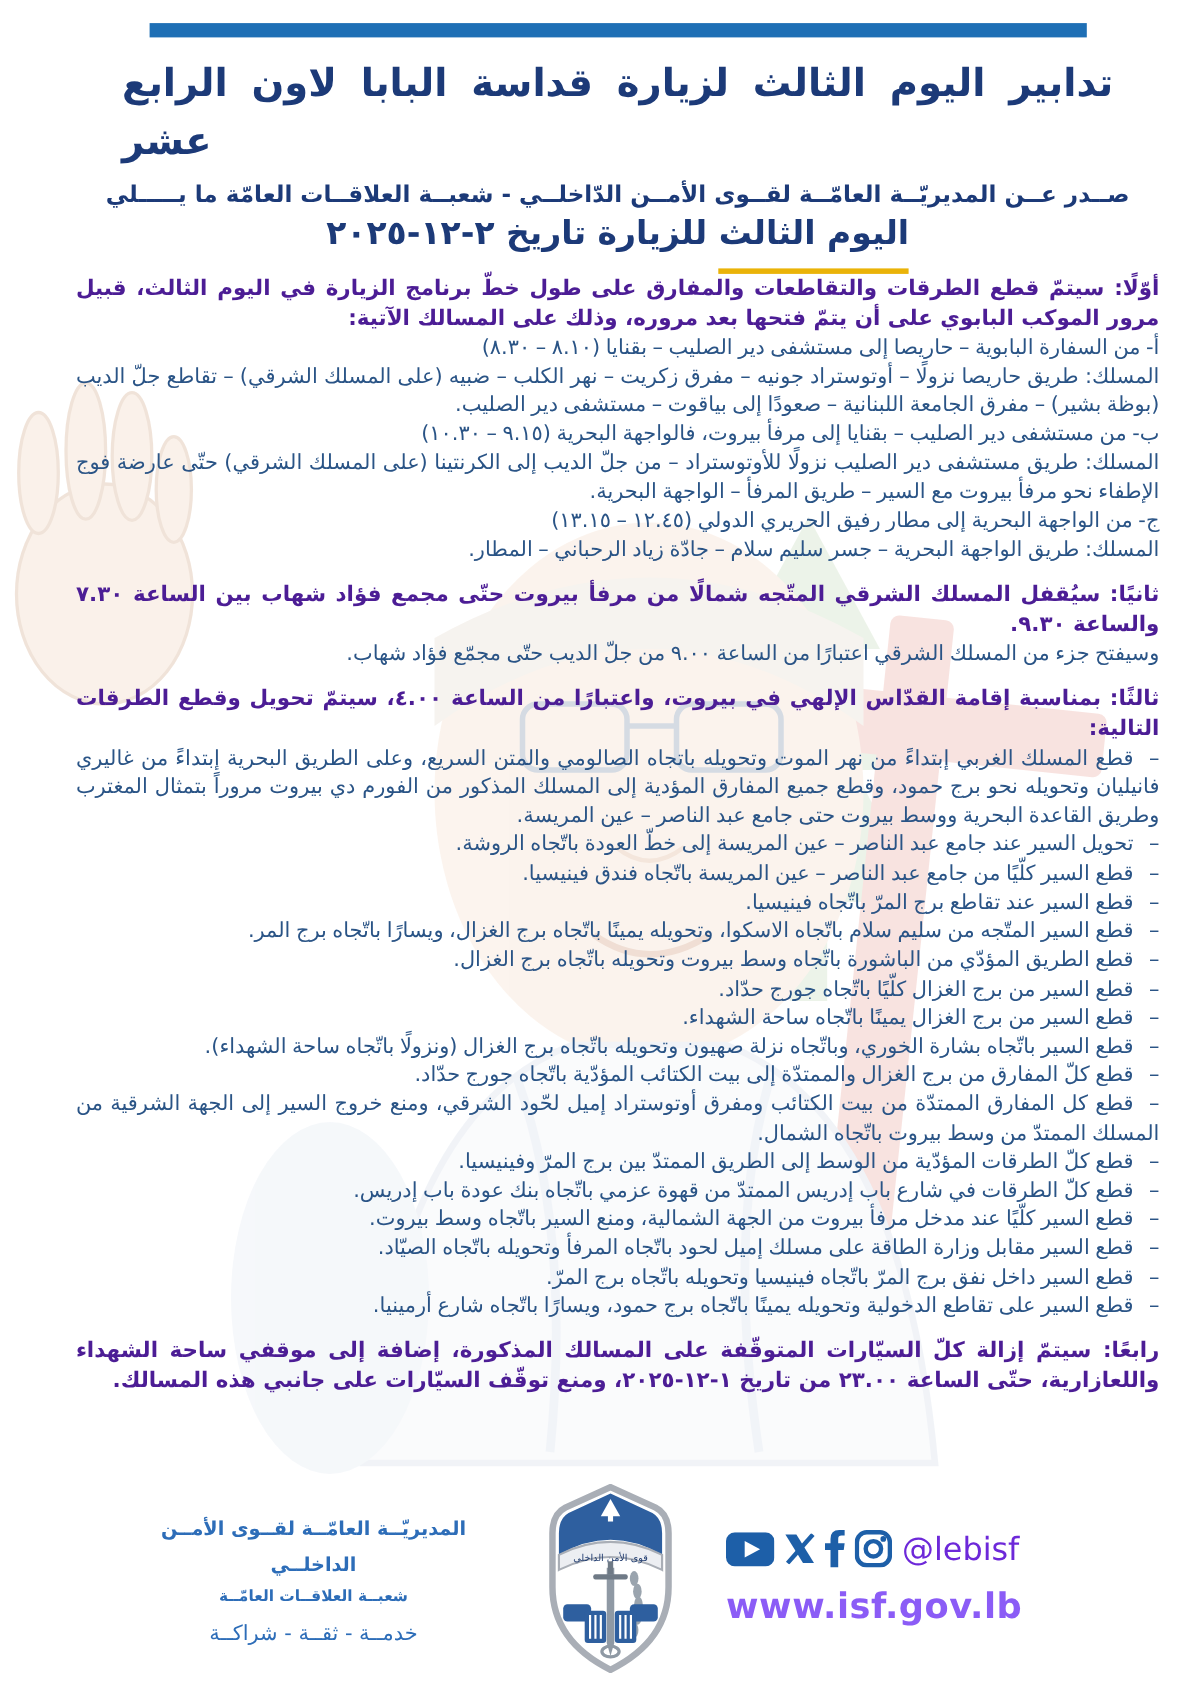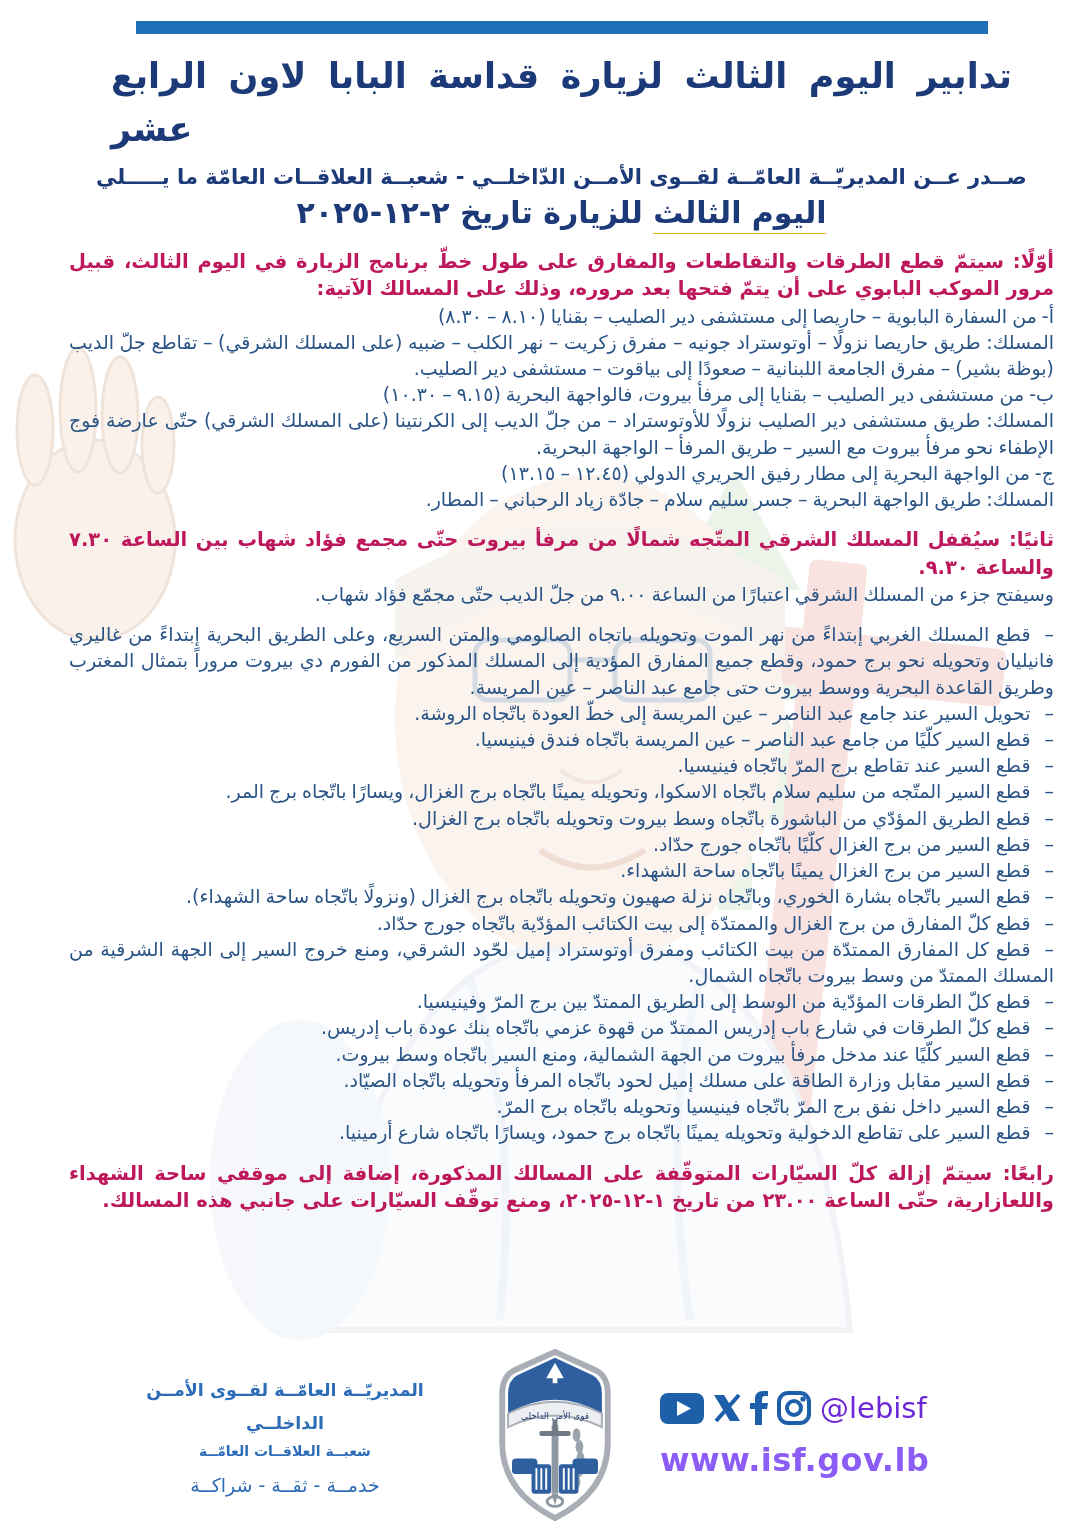--- a/index.html
+++ b/index.html
@@ -30,24 +30,24 @@
   .title-l1{display:block;direction:rtl;text-align:justify;text-align-last:justify;}
   .title-l2{display:block;direction:rtl;text-align:left;}
   .subtitle{
     margin:10px 10px 6px 10px;text-align:center;
     font-size:21px;font-weight:bold;color:#1c3a78;
   }
   .dateline{
     margin:6px 0 18px 0;text-align:center;
     font-size:30px;font-weight:bold;color:#1c3a78;
   }
-  .u-underline{border-bottom:1px solid #eab308;padding-bottom:3px;}
+  .u-underline{border-bottom:5px solid #eab308;padding-bottom:14px;}
   p{margin:0;}
   .b-intro{
-    font-size:19.5px;font-weight:bold;color:#be185d;
+    font-size:19.5px;font-weight:bold;color:#4c1d95;
     line-height:1.4;text-align:justify;
   }
   .body-txt{
     font-size:19px;color:#2a5486;line-height:1.38;text-align:justify;
     word-spacing:-1px;
   }
   .route-label{
     font-size:19px;color:#2a5486;line-height:1.38;text-align:right;word-spacing:-1px;
   }
   .sec{margin-top:14px;}
@@ -146,20 +146,21 @@
           <p class="body-txt">المسلك: طريق الواجهة البحرية – جسر سليم سلام – جادّة زياد الرحباني – المطار.</p>
         </div>
     </section>
 
     <section class="sec">
       <p class="b-intro">ثانيًا: سيُقفل المسلك الشرقي المتّجه شمالًا من مرفأ بيروت حتّى مجمع فؤاد شهاب بين الساعة ٧.٣٠ والساعة ٩.٣٠.</p>
       <p class="body-txt">وسيفتح جزء من المسلك الشرقي اعتبارًا من الساعة ٩.٠٠ من جلّ الديب حتّى مجمّع فؤاد شهاب.</p>
     </section>
 
     <section class="sec">
+      <p class="b-intro">ثالثًا: بمناسبة إقامة القدّاس الإلهي في بيروت، واعتبارًا من الساعة ٤.٠٠، سيتمّ تحويل وقطع الطرقات التالية:</p>
       <div class="bullets">
 
           <p class="bullet"><span class="dash">–</span><span>قطع المسلك الغربي إبتداءً من نهر الموت وتحويله باتجاه الصالومي والمتن السريع، وعلى الطريق البحرية إبتداءً من غاليري فانيليان وتحويله نحو برج حمود، وقطع جميع المفارق المؤدية إلى المسلك المذكور من الفورم دي بيروت مروراً بتمثال المغترب وطريق القاعدة البحرية ووسط بيروت حتى جامع عبد الناصر – عين المريسة.</span></p>
 
           <p class="bullet"><span class="dash">–</span><span>تحويل السير عند جامع عبد الناصر – عين المريسة إلى خطّ العودة باتّجاه الروشة.</span></p>
 
           <p class="bullet"><span class="dash">–</span><span>قطع السير كلّيًا من جامع عبد الناصر – عين المريسة باتّجاه فندق فينيسيا.</span></p>
 
           <p class="bullet"><span class="dash">–</span><span>قطع السير عند تقاطع برج المرّ باتّجاه فينيسيا.</span></p>
 

